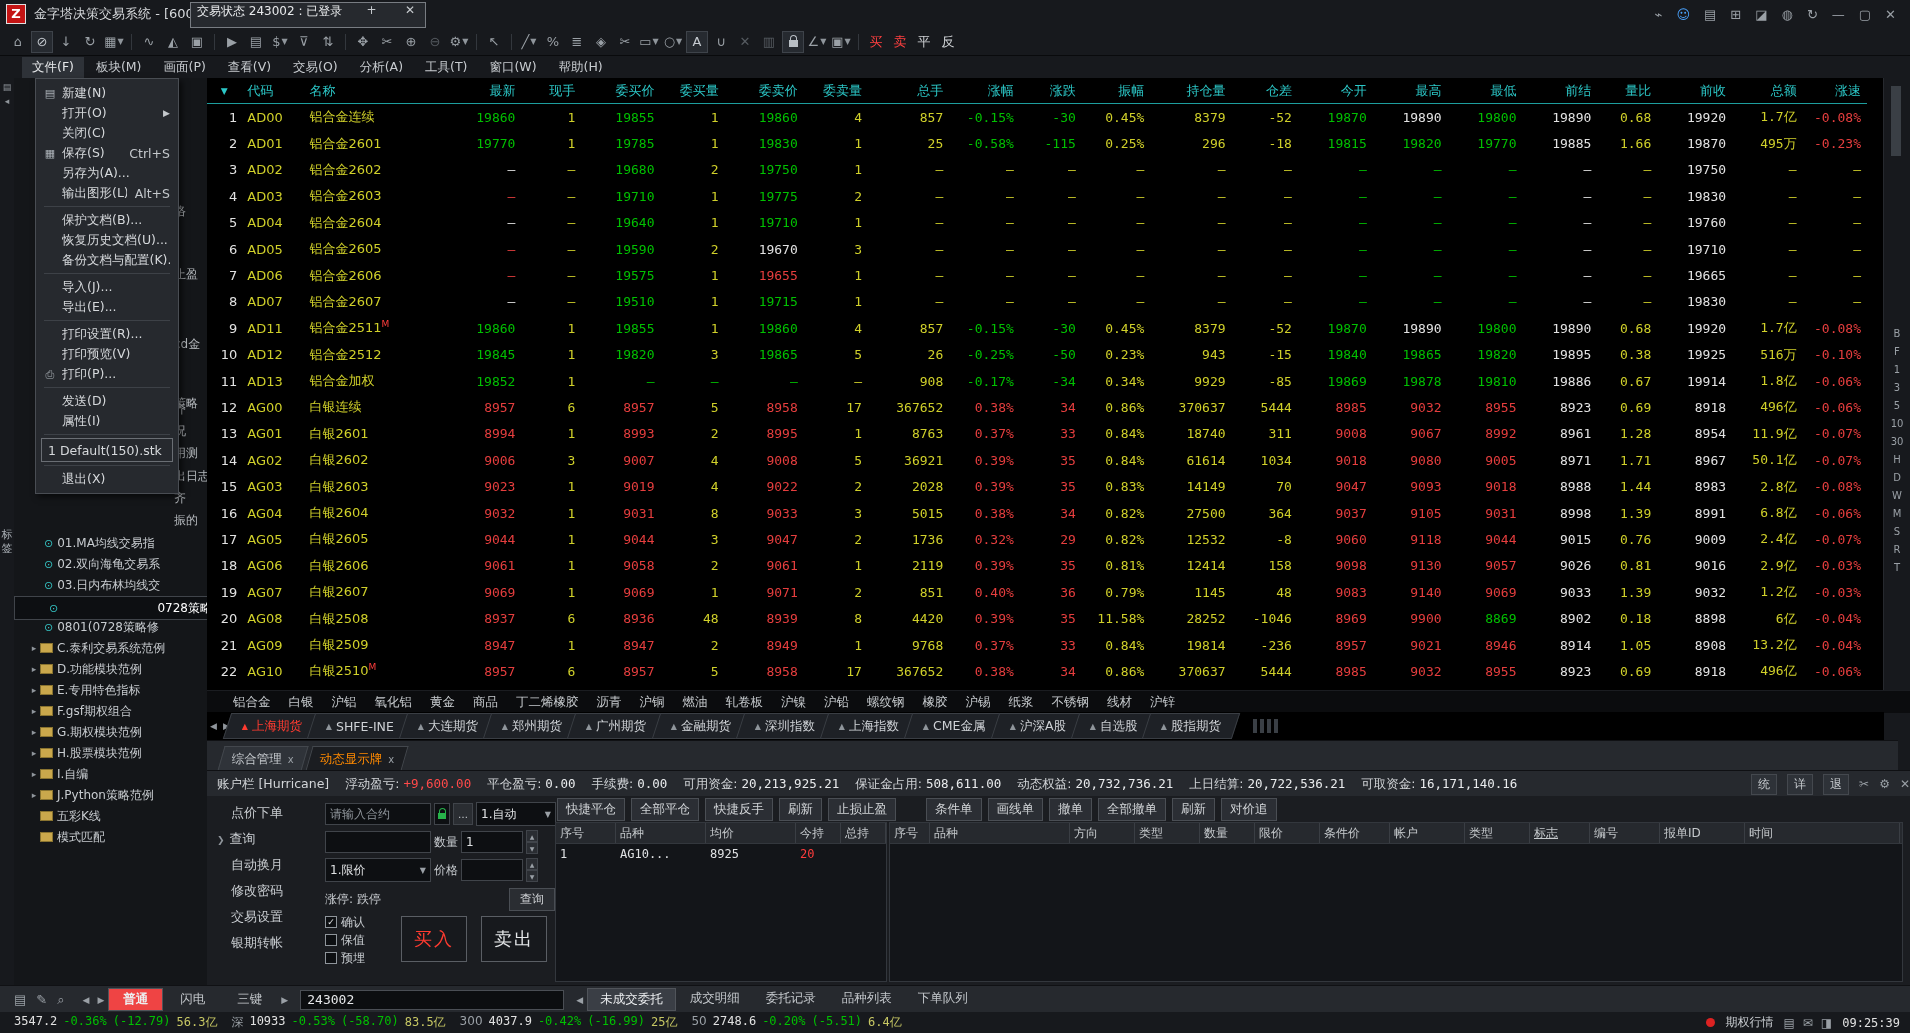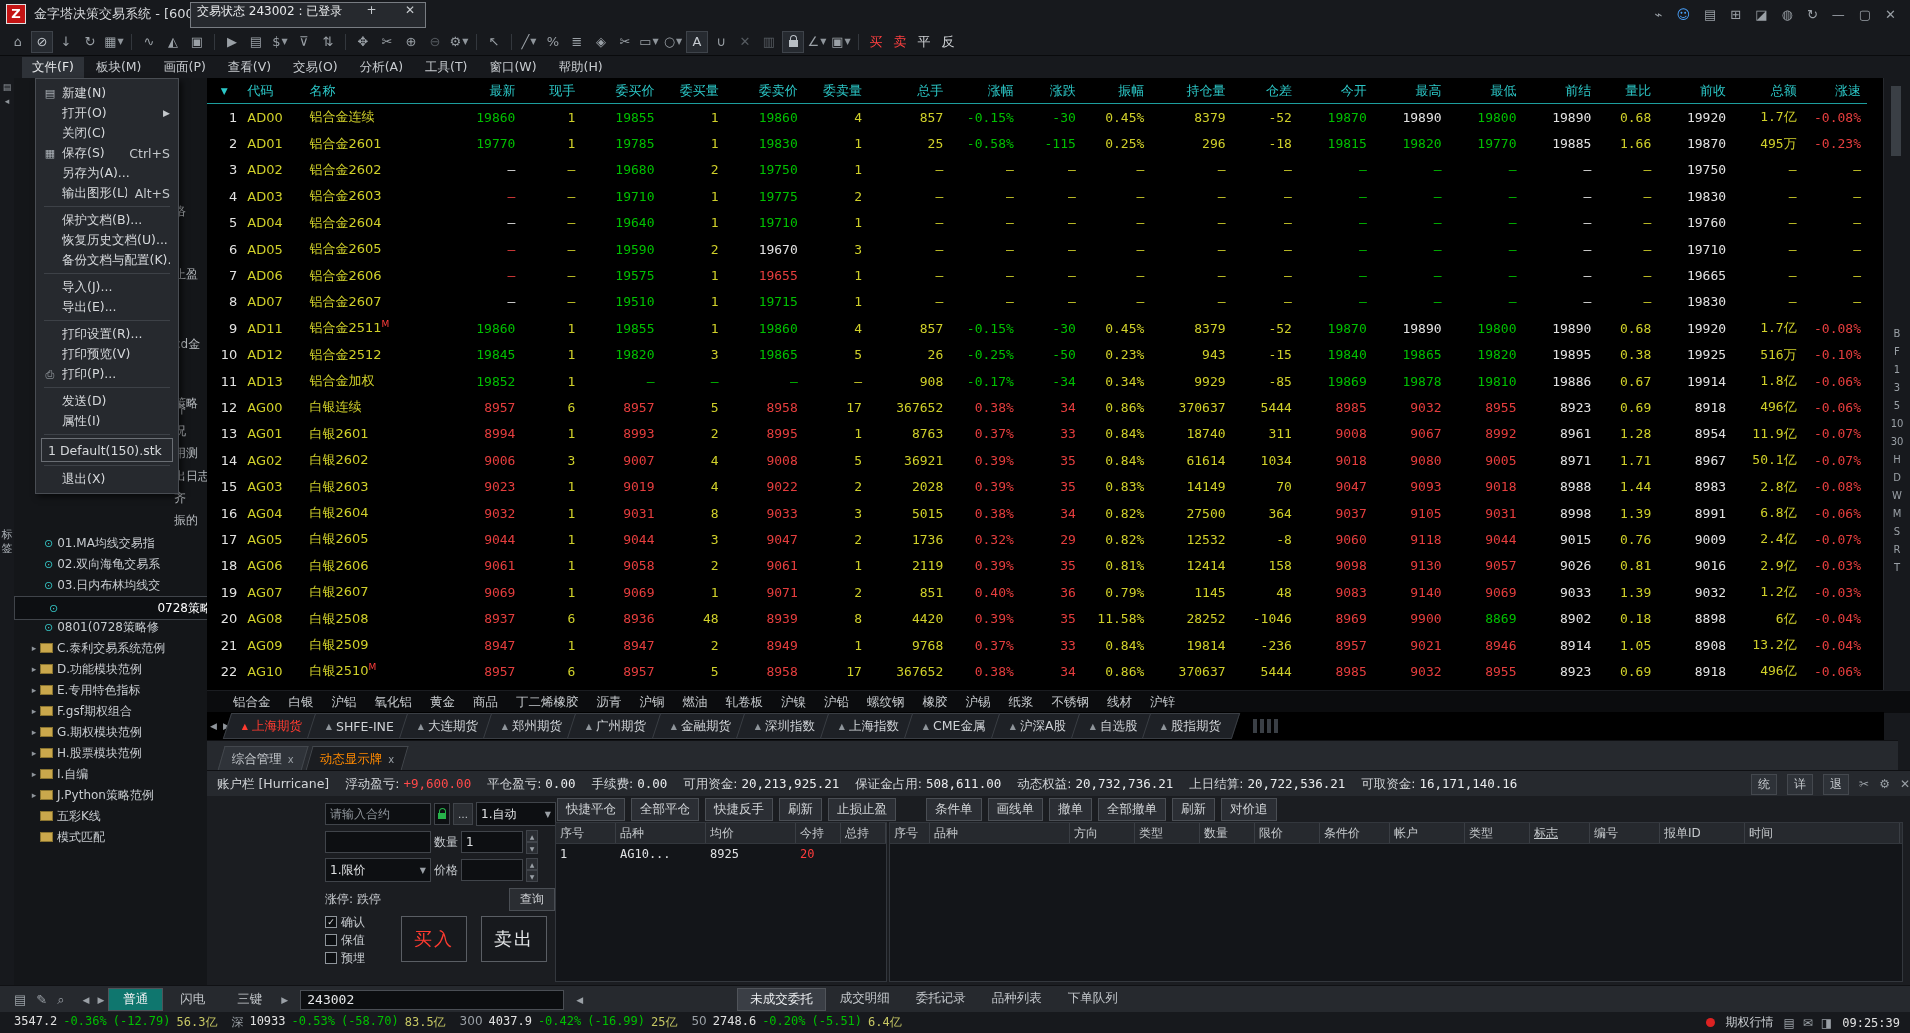--- a/index.html
+++ b/index.html
@@ -116,23 +116,23 @@
   .ttable .row{display:flex;height:20px;}
   .ttable .row span{font-size:12px;color:#e0e2e4;display:flex;align-items:center;padding-left:4px;box-sizing:border-box;flex:none;}
   .posw{left:348px;width:330px;height:158px;}
   .ordw{left:682px;width:1012px;height:158px;}
   .redv{color:#ff3c3c !important;}
   
   .cmd{position:absolute;left:0;top:985px;right:0;height:27px;background:#26292e;display:flex;align-items:center;border-top:1px solid #101114;}
   .cmd .lic{display:flex;gap:10px;padding:0 14px;color:#9aa0a6;font-size:13px;}
   .cmd .nav{color:#9aa0a6;font-size:9px;padding:0 4px;}
   .ctab{padding:2px 14px;color:#c4c8cc;font-size:12.5px;border:1px solid transparent;}
-  .ctab.active{background:#0f766e;border:1px solid #50545a;color:#eceef0;}
+  .ctab.active{background:#ef4444;border:1px solid #50545a;color:#eceef0;font-weight:bold;}
   .codeinp{width:250px;height:18px;background:#0c0e10;border:1px solid #4a4e54;color:#e6e8ea;font-size:13px;padding:0 6px;margin:0 8px;font-family:"DejaVu Sans Mono","Liberation Mono",monospace;}
-  .rtabs{display:flex;margin-left:150px;gap:2px;}
+  .rtabs{display:flex;gap:2px;}
   .rtab{padding:2px 12px;color:#c4c8cc;font-size:12.5px;}
   .rtab.active{background:#3a3e45;color:#eceef0;border:1px solid #50545a;}
   
   .status{position:absolute;left:0;bottom:0;right:0;height:21px;background:#17191d;display:flex;align-items:center;font-size:12px;border-top:1px solid #26292e;}
   .sseg{display:flex;gap:6px;margin-left:14px;white-space:nowrap;}
   .sseg .pfx{color:#9aa0a6;}
   .sseg .v{color:#e2e2e2;}
   .sseg .neg{color:#00c000;}
   .sseg .amt{color:#c8c864;}
   .sright{margin-left:auto;display:flex;align-items:center;gap:10px;padding-right:10px;color:#c8ccd0;}
@@ -1175,20 +1175,28 @@
         <span class="btn">统</span>
         <span class="btn">详</span>
         <span class="btn">退</span>
         <span class="ic">✂</span>
         <span class="ic">⚙</span>
         <span class="ic">✕</span>
       </span>
   </div>
 
   <div class="trade">
+    <div class="tmenu" id="tradeMenu">
+        <div class="tm" style="top: 8px;"><span>点价下单</span></div>
+        <div class="tm" style="top: 34px;"><span class="ar">❯</span><span>查询</span></div>
+        <div class="tm" style="top: 60px;"><span>自动换月</span></div>
+        <div class="tm" style="top: 86px;"><span>修改密码</span></div>
+        <div class="tm" style="top: 112px;"><span>交易设置</span></div>
+        <div class="tm" style="top: 138px;"><span>银期转帐</span></div>
+      </div>
 
     <div class="tform">
       <div style="position:absolute;left:0;top:6px;display:flex;align-items:center;gap:3px;">
         <input class="inp" style="width: 96px;" placeholder="请输入合约">
         <span class="glock">
             <span class="css-lock"></span>
           </span>
         <span class="dots">…</span>
         <span class="sel" style="width:70px;">
           <span>1.自动</span>

